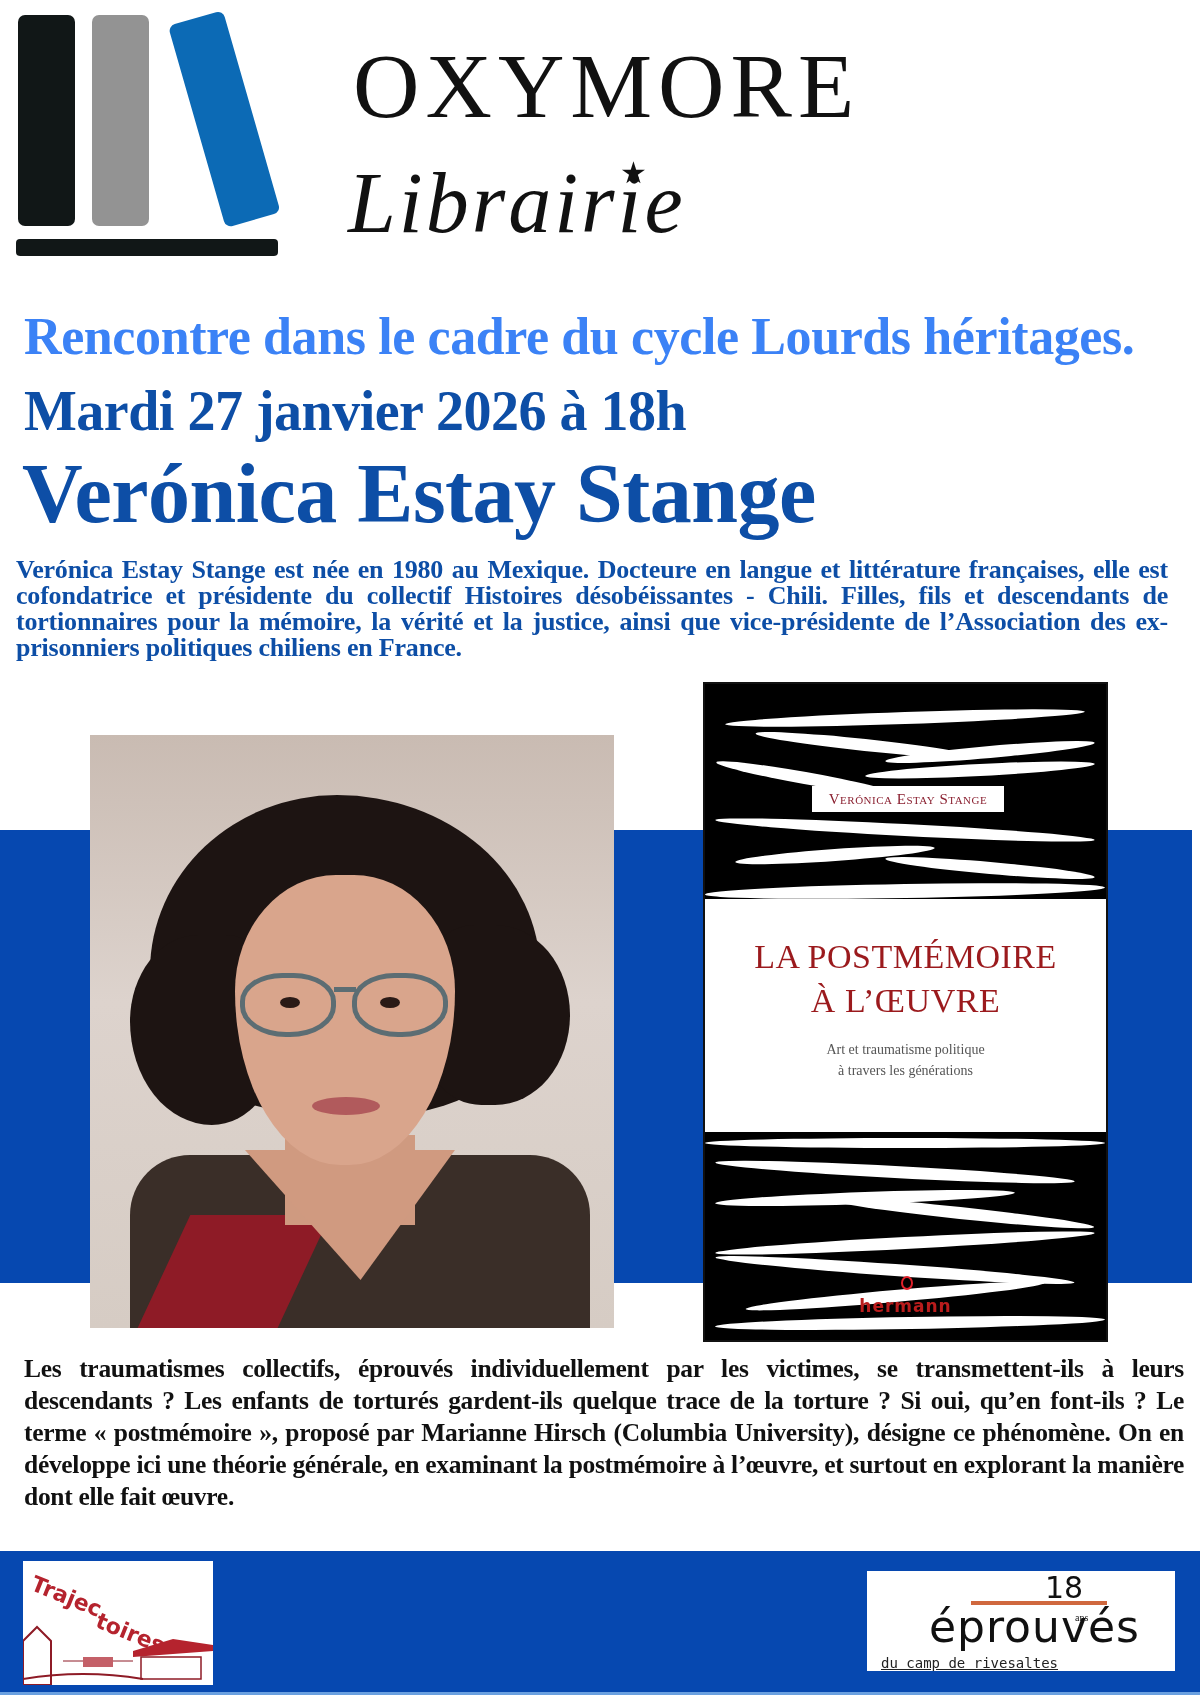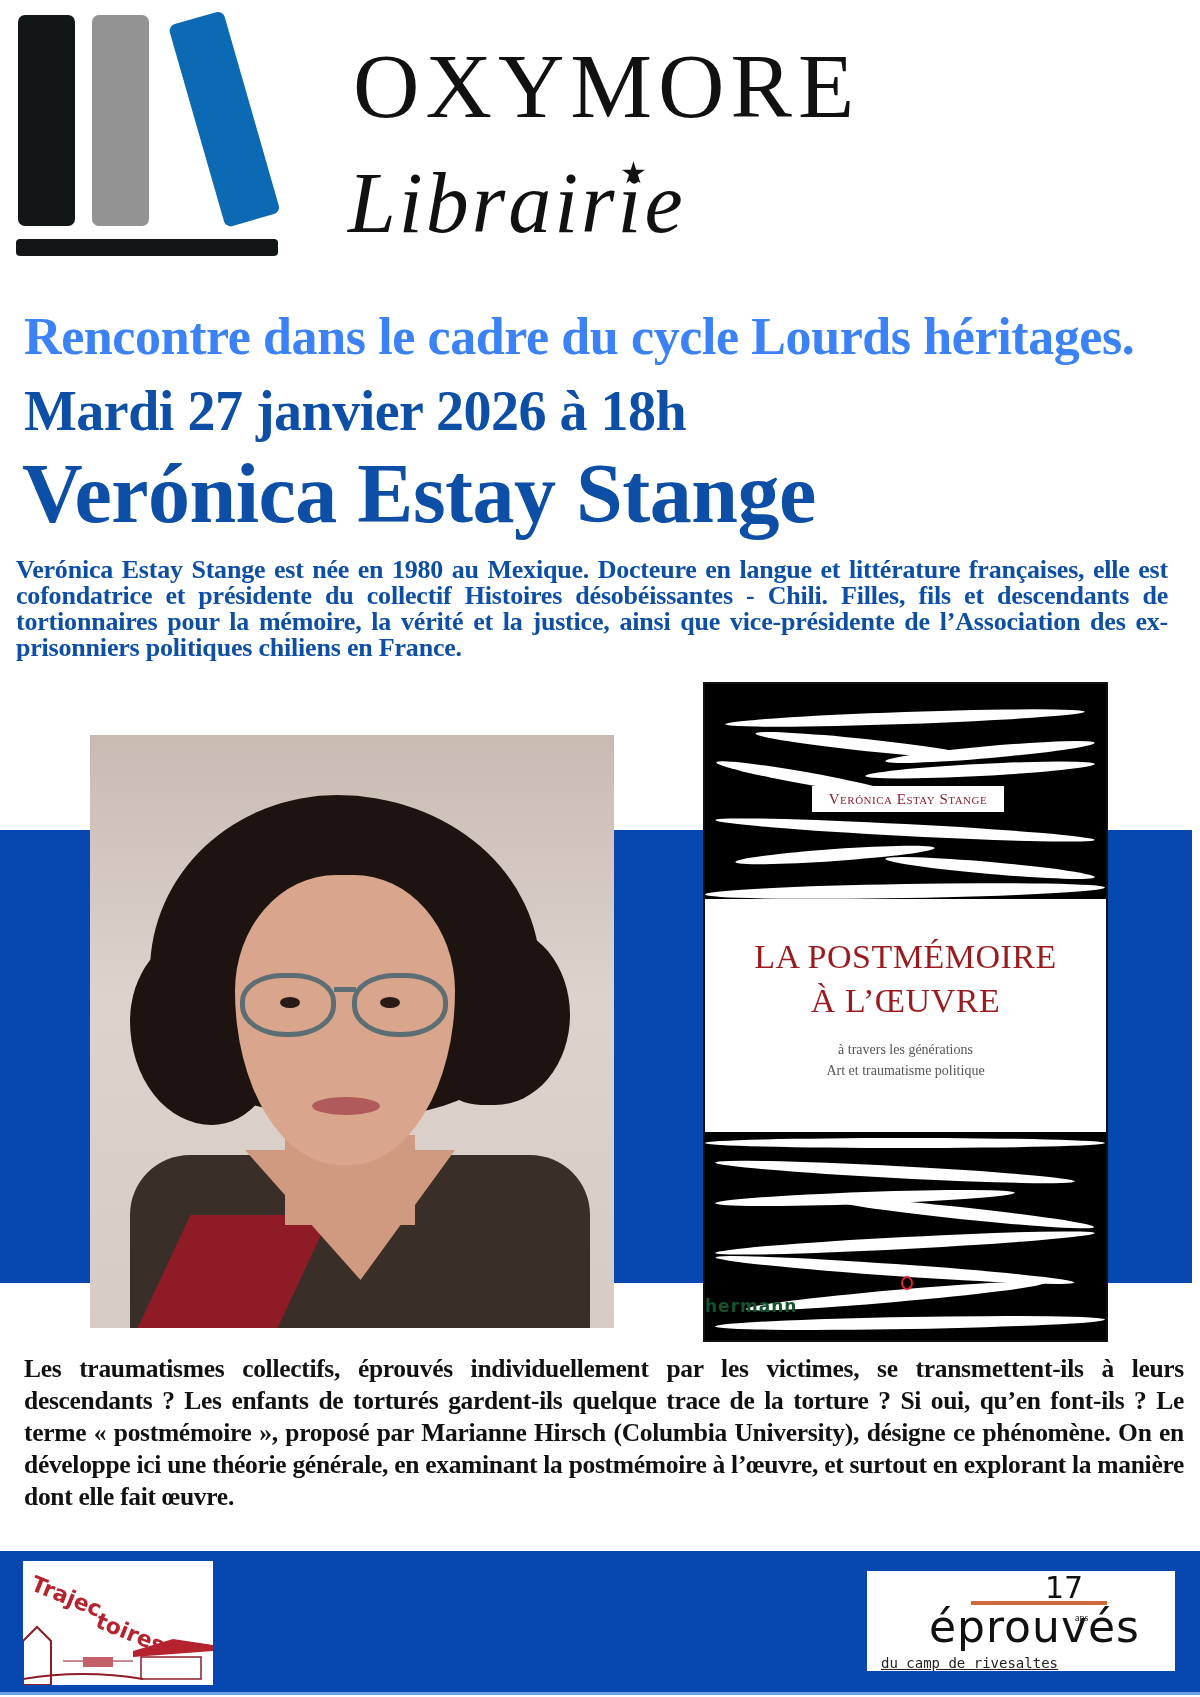--- a/index.html
+++ b/index.html
@@ -48,21 +48,21 @@
 
   
   .book-cover { position: absolute; left: 703px; top: 682px; width: 405px; height: 660px; background: #ffffff; border: 2px solid #111; overflow: hidden; }
   .cover-wave-top { position: absolute; left: 0; top: 0; width: 100%; height: 215px; background: #000; }
   .cover-wave-bottom { position: absolute; left: 0; top: 448px; width: 100%; height: 212px; background: #000; }
   .wave-stripe { position: absolute; height: 12px; background: #fff; border-radius: 50%; }
   .cover-author-box { position: absolute; left: 107px; top: 102px; width: 192px; height: 26px; background: #fff; display: flex; align-items: center; justify-content: center; }
   .cover-author { font-size: 15px; color: #8a2030; letter-spacing: 0.5px; font-variant: small-caps; white-space: nowrap; }
   .cover-title { position: absolute; left: 0; top: 251px; width: 100%; text-align: center; color: #9b1a1d; font-size: 34px; line-height: 44px; letter-spacing: 0.5px; }
   .cover-subtitle { position: absolute; left: 0; top: 355px; width: 100%; text-align: center; color: #555; font-size: 14px; line-height: 21px; }
-  .cover-publisher { position: absolute; left: 0; top: 612px; width: 100%; color: #14532d; font-family: "DejaVu Sans", sans-serif; font-weight: 700; font-size: 17px; letter-spacing: 1px; }
+  .cover-publisher { position: absolute; left: 0; top: 612px; width: 100%; text-align: center; color: #b91c1c; font-family: "DejaVu Sans", sans-serif; font-weight: 700; font-size: 17px; letter-spacing: 1px; }
   .publisher-mark { position: absolute; left: 196px; top: 592px; width: 12px; height: 14px; border: 2px solid #e0202a; border-radius: 50%; }
 
   
   .description { position: absolute; left: 24px; top: 1353px; width: 1160px; font-size: 25.5px; line-height: 32px; color: #111; font-weight: 700; text-align: justify; text-align-last: left; letter-spacing: -0.3px; }
 
   
   .footer { position: absolute; left: 0; top: 1551px; width: 1200px; height: 144px; background: #0648b0; border-bottom: 3px solid #6aa0e0; }
   .partner-trajectoires { position: absolute; left: 23px; top: 10px; width: 190px; height: 124px; background: #fff; overflow: hidden; }
   .traj-title { position: absolute; left: 14px; top: 10px; color: #b5232e; font-family: "DejaVu Sans", sans-serif; font-weight: 700; font-size: 22px; transform: rotate(22deg); transform-origin: 0 0; white-space: nowrap; }
   .traj-sketch { position: absolute; left: 0; top: 60px; width: 190px; height: 64px; }
@@ -125,22 +125,22 @@
     <div class="wave-stripe" style="left:0;top:200px;width:400px;height:14px;transform:rotate(-1deg);"></div>
   </div>
   <div class="cover-author-box">
     <span class="cover-author">Verónica Estay Stange</span>
   </div>
   <div class="cover-title">
     <div>LA POSTMÉMOIRE</div>
     <div>À L’ŒUVRE</div>
   </div>
   <div class="cover-subtitle">
+    <div>Art et traumatisme politique</div>
     <div>à travers les générations</div>
-    <div>Art et traumatisme politique</div>
   </div>
   <div class="cover-wave-bottom">
     <div class="wave-stripe" style="left:0;top:6px;width:400px;height:10px;"></div>
     <div class="wave-stripe" style="left:10px;top:34px;width:360px;transform:rotate(3deg);"></div>
     <div class="wave-stripe" style="left:10px;top:60px;width:300px;transform:rotate(-2deg);"></div>
     <div class="wave-stripe" style="left:120px;top:75px;width:270px;transform:rotate(6deg);"></div>
     <div class="wave-stripe" style="left:10px;top:105px;width:380px;transform:rotate(-3deg);"></div>
     <div class="wave-stripe" style="left:10px;top:132px;width:360px;transform:rotate(4deg);"></div>
     <div class="wave-stripe" style="left:40px;top:158px;width:300px;transform:rotate(-5deg);"></div>
     <div class="wave-stripe" style="left:10px;top:185px;width:390px;transform:rotate(-1deg);"></div>
@@ -160,18 +160,18 @@
       <polygon points="0,20 14,6 28,20 28,64 0,64" fill="none" stroke="#8e1b26" stroke-width="2"></polygon>
       <polygon points="110,30 150,18 190,24 190,30 110,36" fill="#b5232e"></polygon>
       <rect x="118" y="36" width="60" height="22" fill="none" stroke="#8e1b26" stroke-width="1.5"></rect>
       <line x1="40" y1="40" x2="110" y2="40" stroke="#8e1b26" stroke-width="1"></line>
       <path d="M0,58 Q60,48 120,58" fill="none" stroke="#8e1b26" stroke-width="2"></path>
       <rect x="60" y="36" width="30" height="10" fill="#c46068"></rect>
     </svg>
   </div>
   <div class="partner-memorial">
     <div class="mem-bar"></div>
-    <div class="mem-ten">17</div>
+    <div class="mem-ten">18</div>
     <div class="mem-ans">ans</div>
     <div class="mem-word">éprouvés</div>
     <div class="mem-sub">du camp de rivesaltes</div>
   </div>
 </div>
 
 </body></html>

